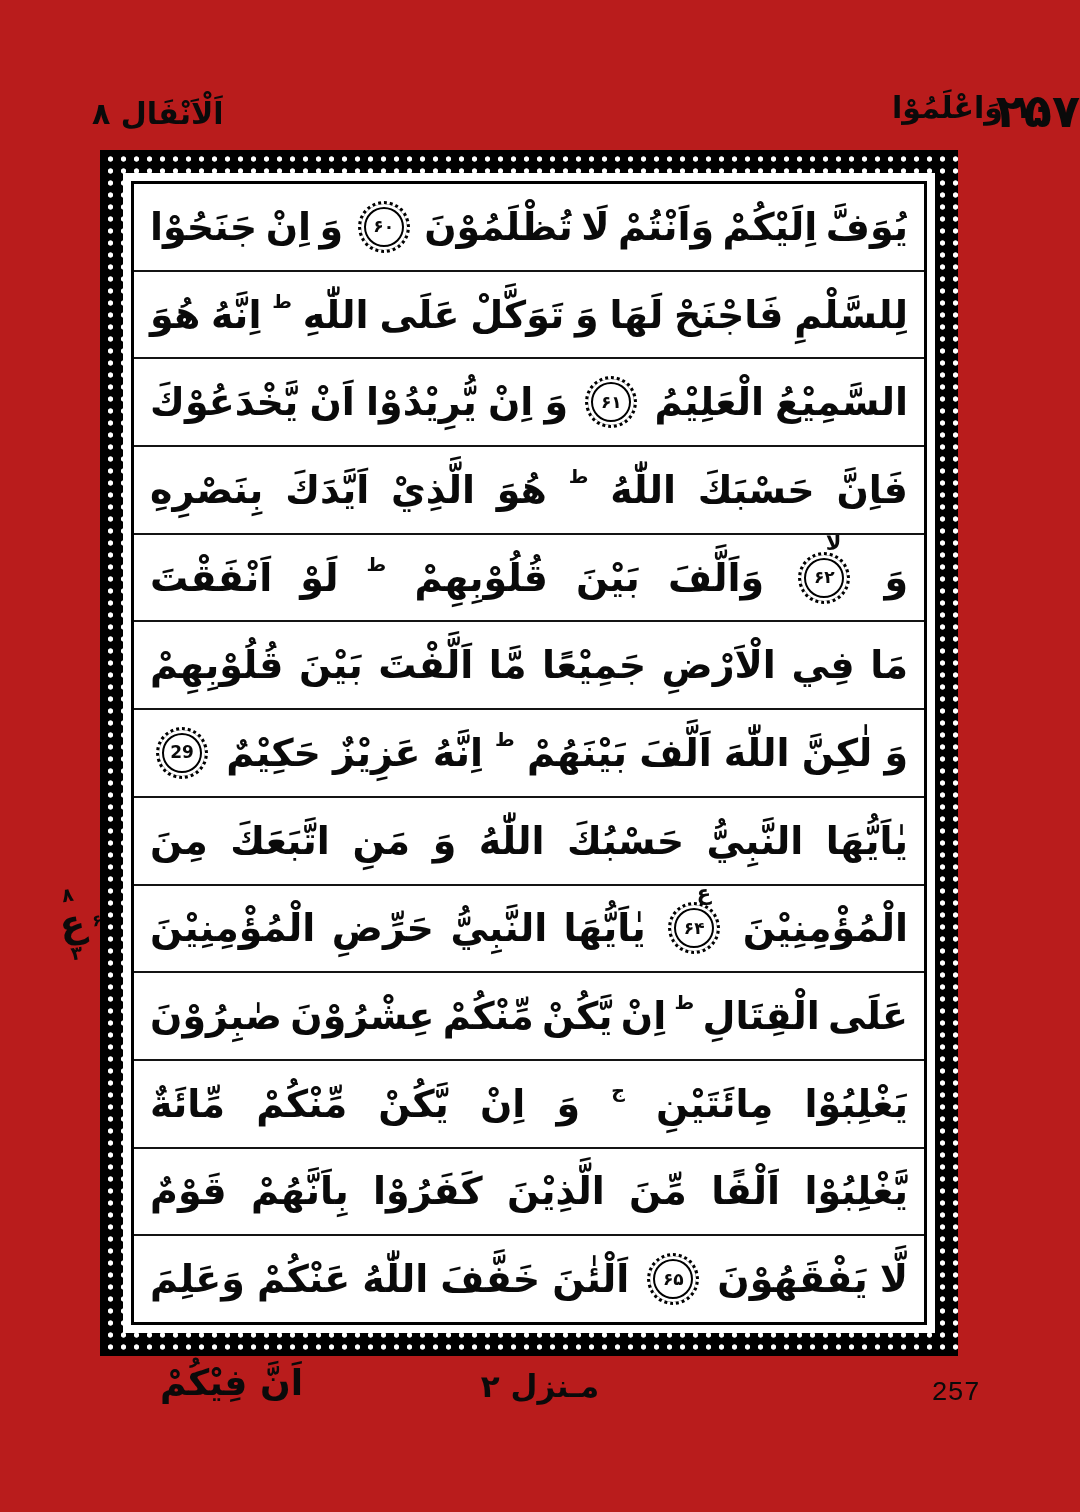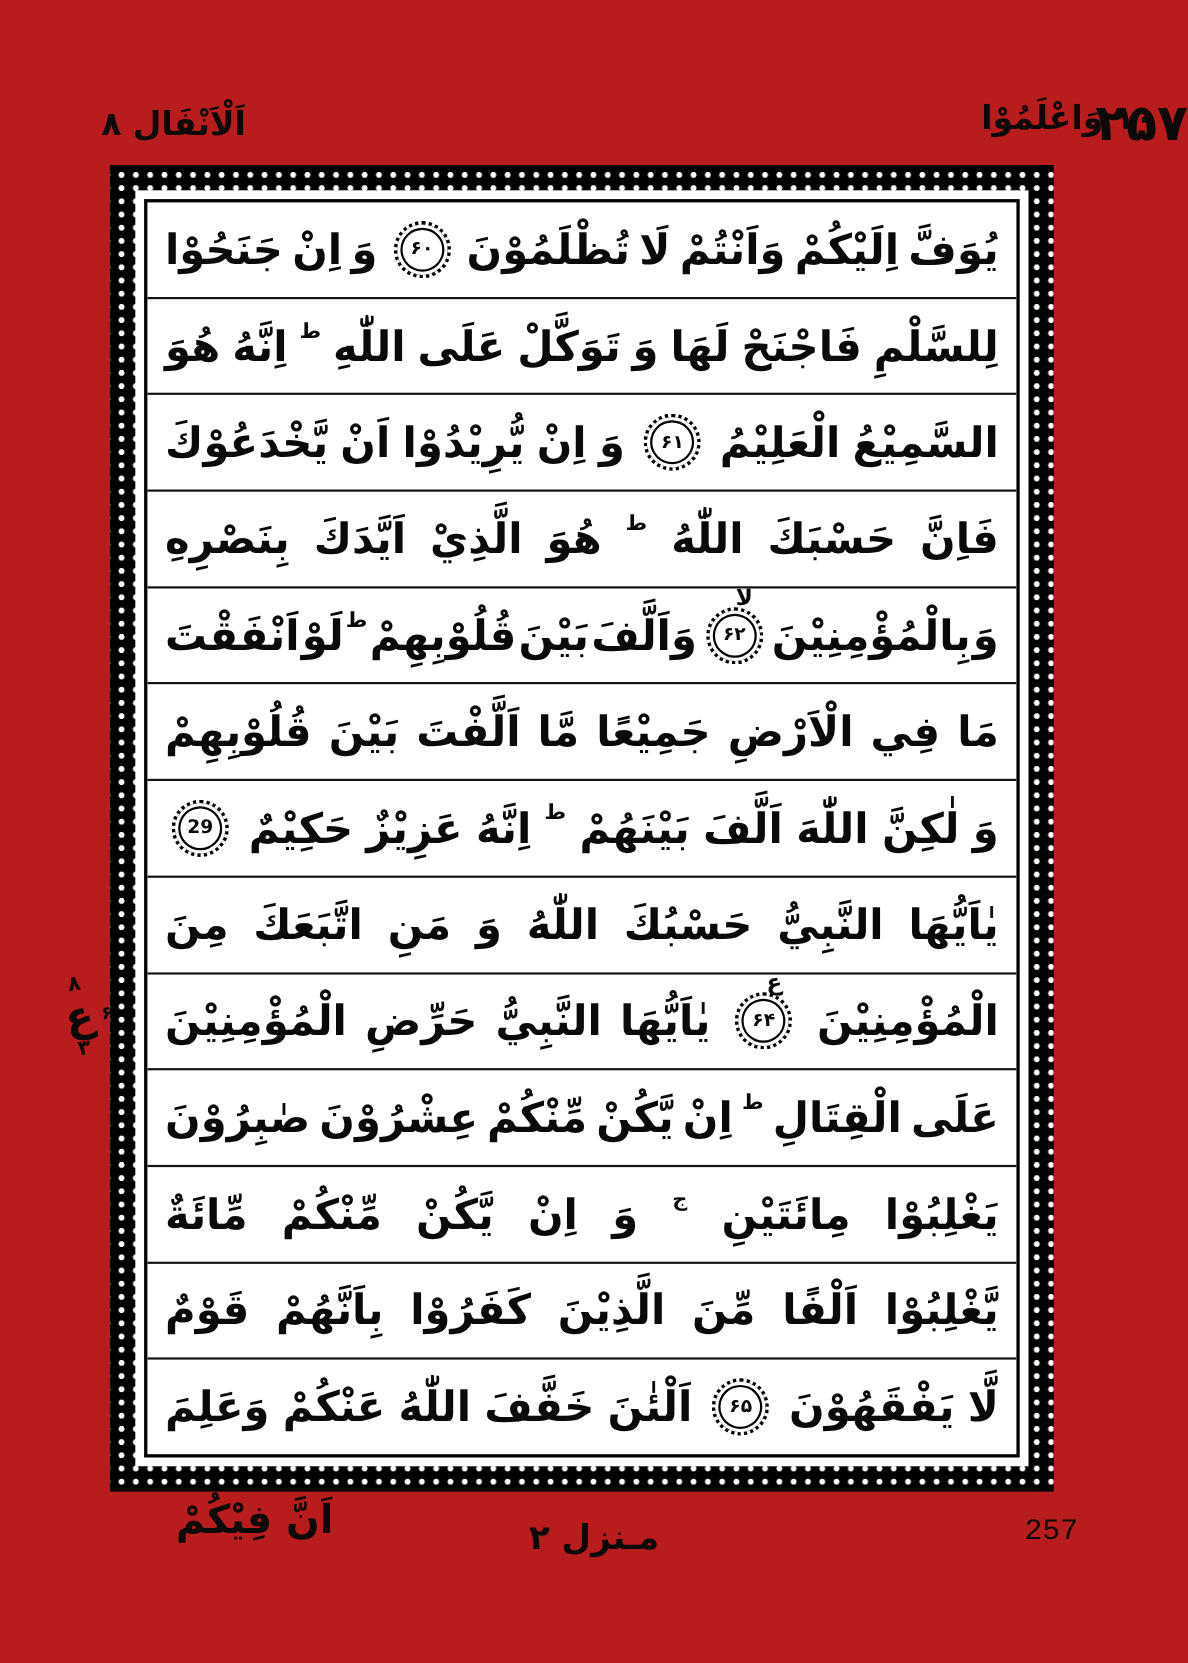--- a/index.html
+++ b/index.html
@@ -44,21 +44,21 @@
   
   .margin-marker{
     position:absolute;left:46px;top:884px;width:52px;text-align:center;
     direction:rtl;transform:rotate(-9deg);font-weight:bold;
   }
   .margin-marker .small{display:block;font-size:19px;line-height:1.1;}
   .margin-marker .ain{display:block;font-size:38px;line-height:1;position:relative;}
   .margin-marker .ain .inner{position:absolute;font-size:16px;right:-4px;top:12px;}
   
   .ftr-catchword{position:absolute;left:160px;top:1362px;font-size:36px;font-weight:bold;direction:rtl;text-align:center;}
-  .ftr-manzil{position:absolute;left:0;right:0;top:1368px;text-align:center;font-size:31px;font-weight:bold;direction:rtl;margin-top:12px;}
+  .ftr-manzil{position:absolute;left:0;right:0;top:1368px;text-align:center;font-size:31px;font-weight:bold;direction:rtl;}
   .ftr-page{position:absolute;right:100px;top:1378px;font-size:27px;font-family:Liberation Mono, monospace;direction:ltr;}
 </style>
 </head>
 <body>
 
 <div class="page">
 
   <div class="hdr-surah">اَلْاَنْفَال ۸</div>
   <div class="hdr-page">۲۵۷</div>
   <div class="hdr-juz">۱۰ وَاعْلَمُوْا</div>
@@ -114,21 +114,20 @@
             <span class="word">حَسْبَكَ</span>
             <span class="word">اللّٰهُ</span>
             <span class="waqf">ط</span>
             <span class="word">هُوَ</span>
             <span class="word">الَّذِيْ</span>
             <span class="word">اَيَّدَكَ</span>
             <span class="word">بِنَصْرِهِ</span>
           </div>
           <div class="row" dir="rtl" style="font-size: 38px;">
             <span class="word">وَ</span>
-            <span class="word">بِالْمُؤْمِنِيْنَ</span>
             <span class="ayah">
               <span class="num">۶۲</span>
               <span class="sup">لا</span>
             </span>
             <span class="word">وَاَلَّفَ</span>
             <span class="word">بَيْنَ</span>
             <span class="word">قُلُوْبِهِمْ</span>
             <span class="waqf">ط</span>
             <span class="word">لَوْ</span>
             <span class="word">اَنْفَقْتَ</span>

